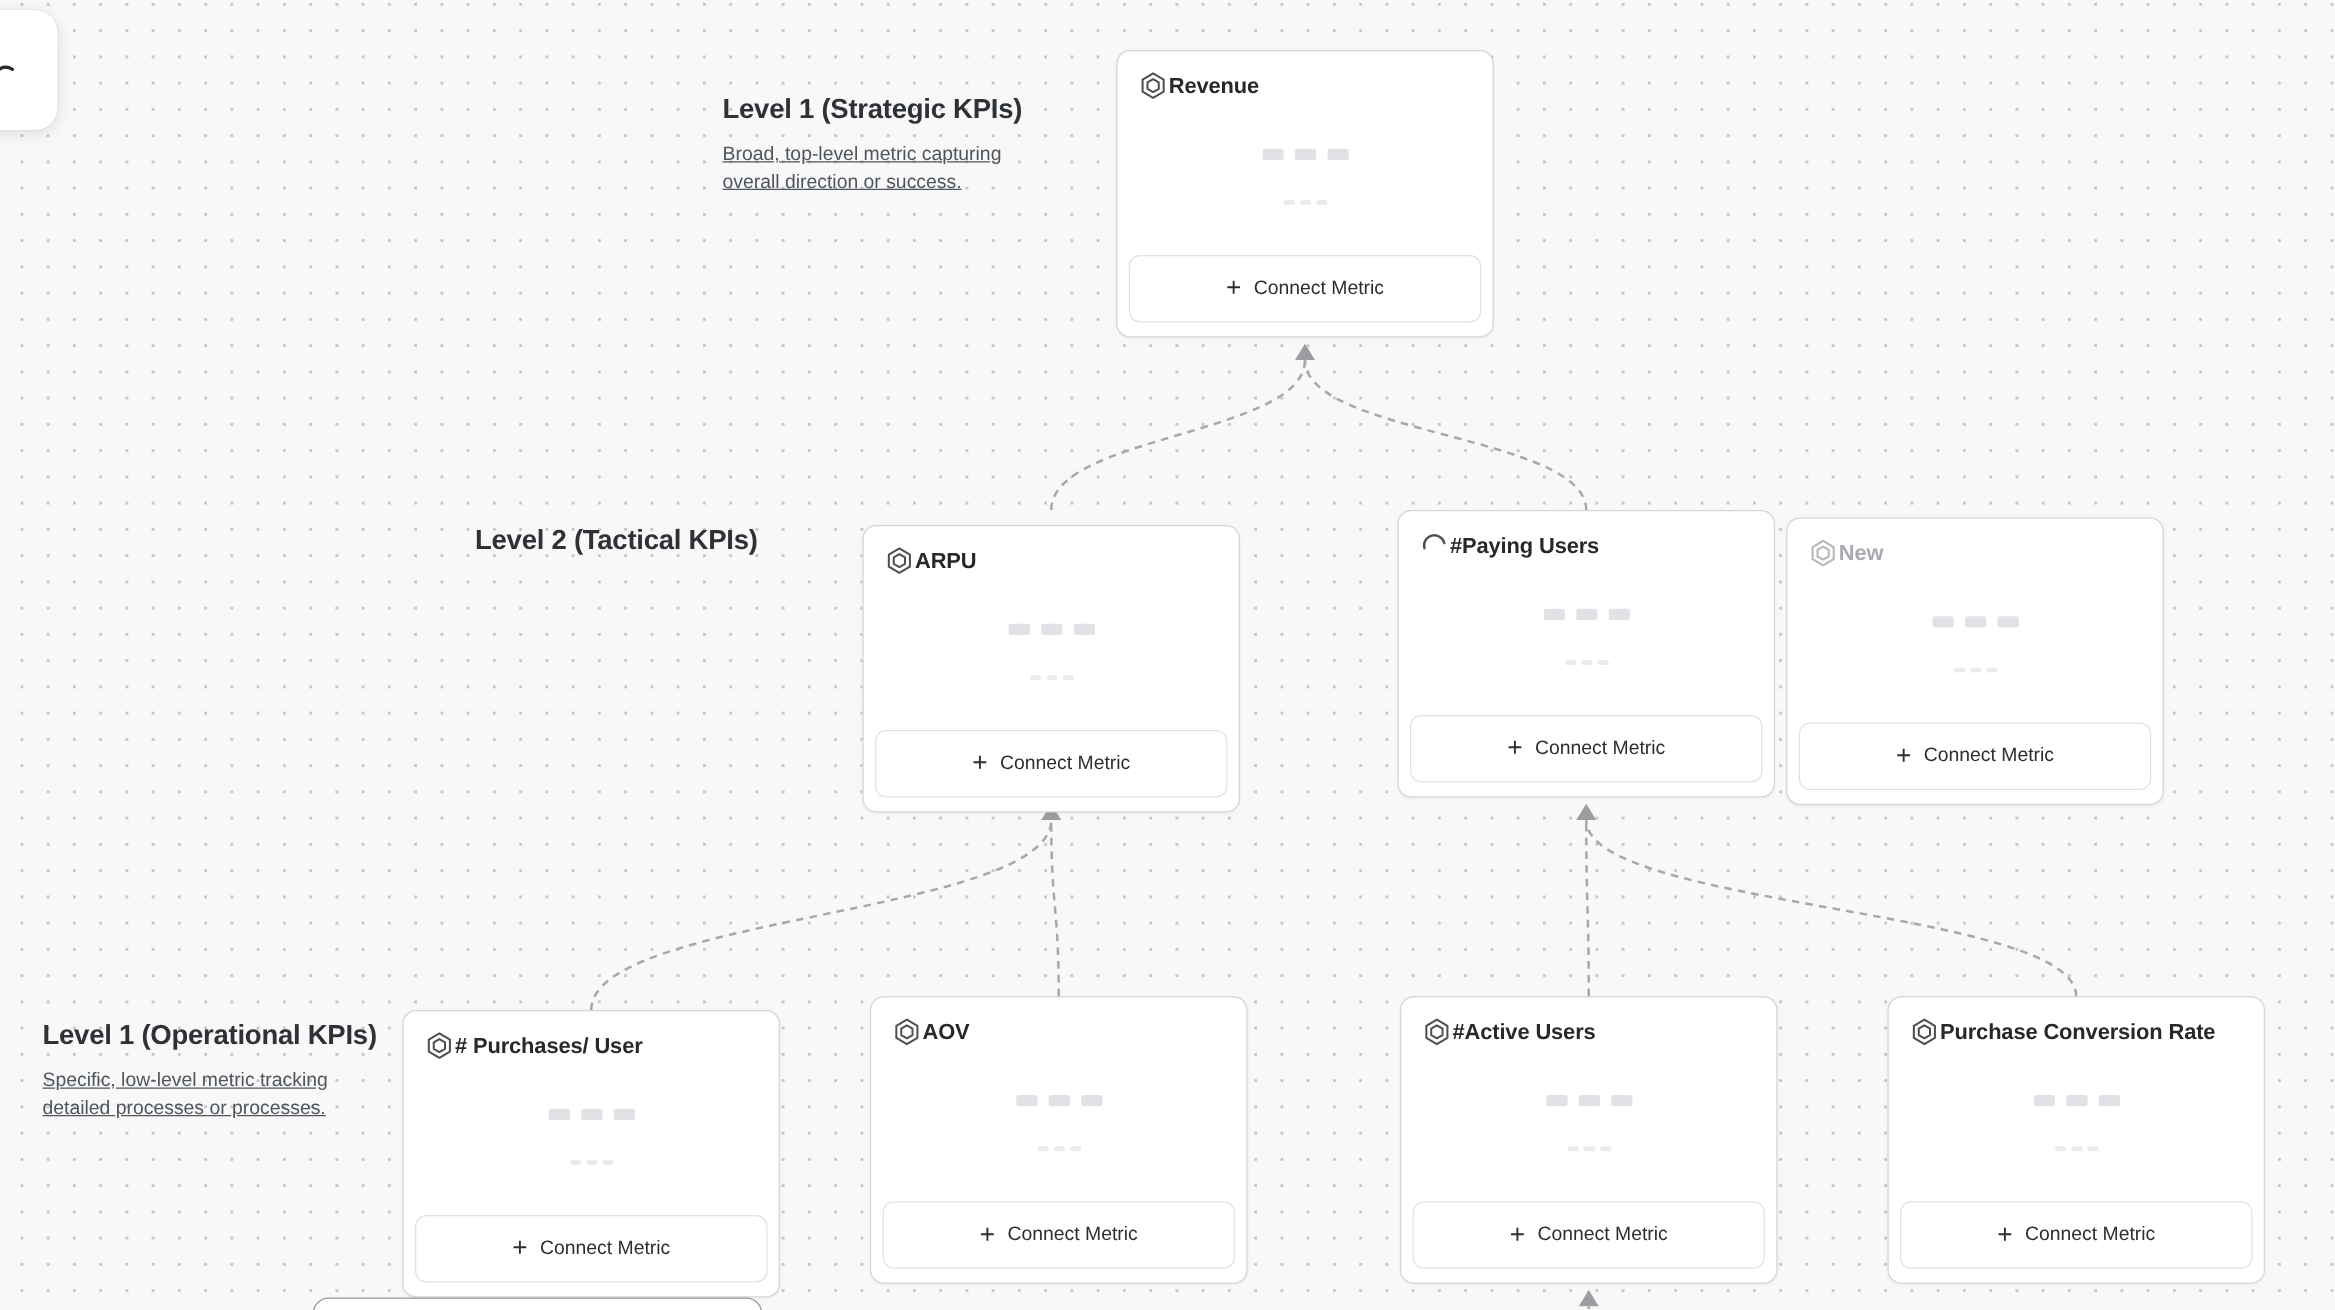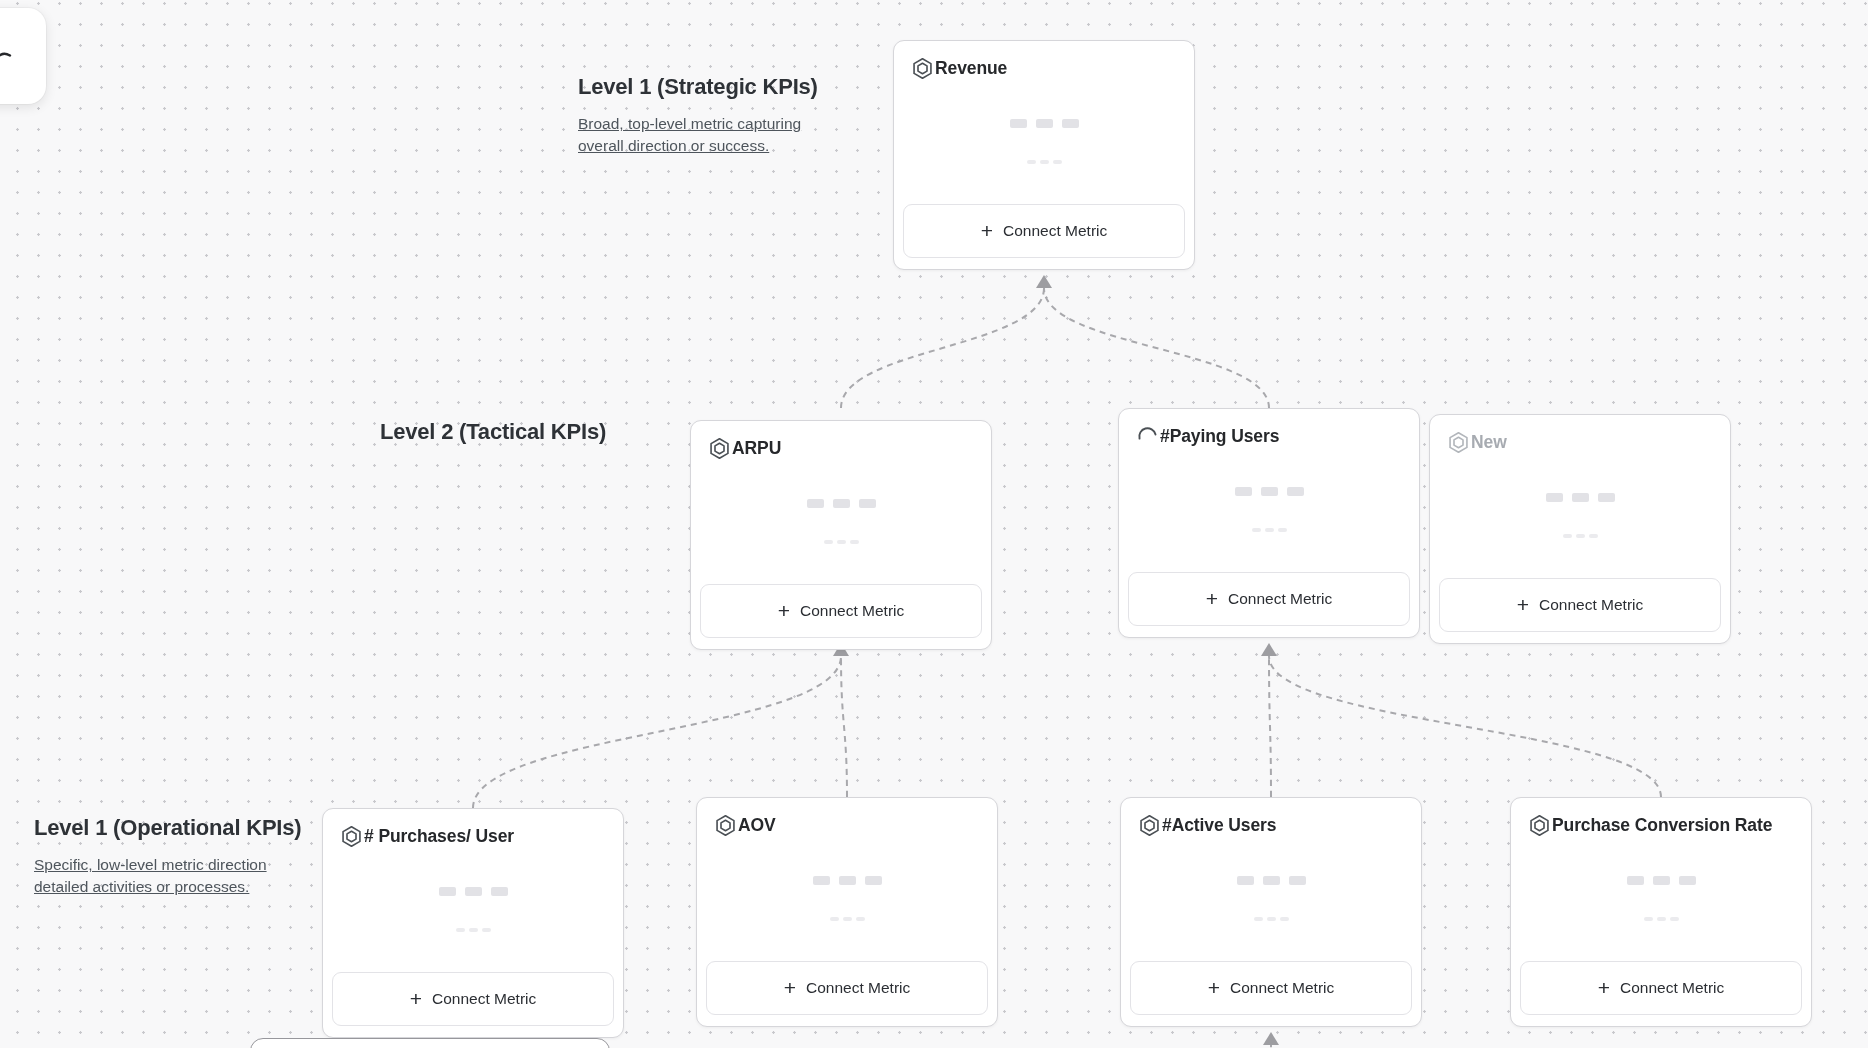--- a/index.html
+++ b/index.html
@@ -95,21 +95,21 @@
 
   <div class="level level-1">
     <h2>Level 1 (Strategic KPIs)</h2>
     <p>Broad, top-level metric capturing overall direction or success.</p>
   </div>
   <div class="level level-2">
     <h2>Level 2 (Tactical KPIs)</h2>
   </div>
   <div class="level level-3">
     <h2>Level 1 (Operational KPIs)</h2>
-    <p>Specific, low-level metric direction detailed activities or processes.</p>
+    <p>Specific, low-level metric tracking detailed processes or processes.</p>
   </div>
 
   <div id="card-layer">
       <div class="metric-card" style="left: 893px; top: 40px;">
     <div class="card-header">
       <svg class="node-icon hex" viewBox="0 0 24 24">
         <path d="M12 1.8 L20.8 6.9 L20.8 17.1 L12 22.2 L3.2 17.1 L3.2 6.9 Z" fill="none" stroke="currentColor" stroke-width="1.7" stroke-linejoin="round"></path>
         <path d="M12 6.6 L16.7 9.3 L16.7 14.7 L12 17.4 L7.3 14.7 L7.3 9.3 Z" fill="none" stroke="currentColor" stroke-width="1.7" stroke-linejoin="round"></path>
       </svg>
 

